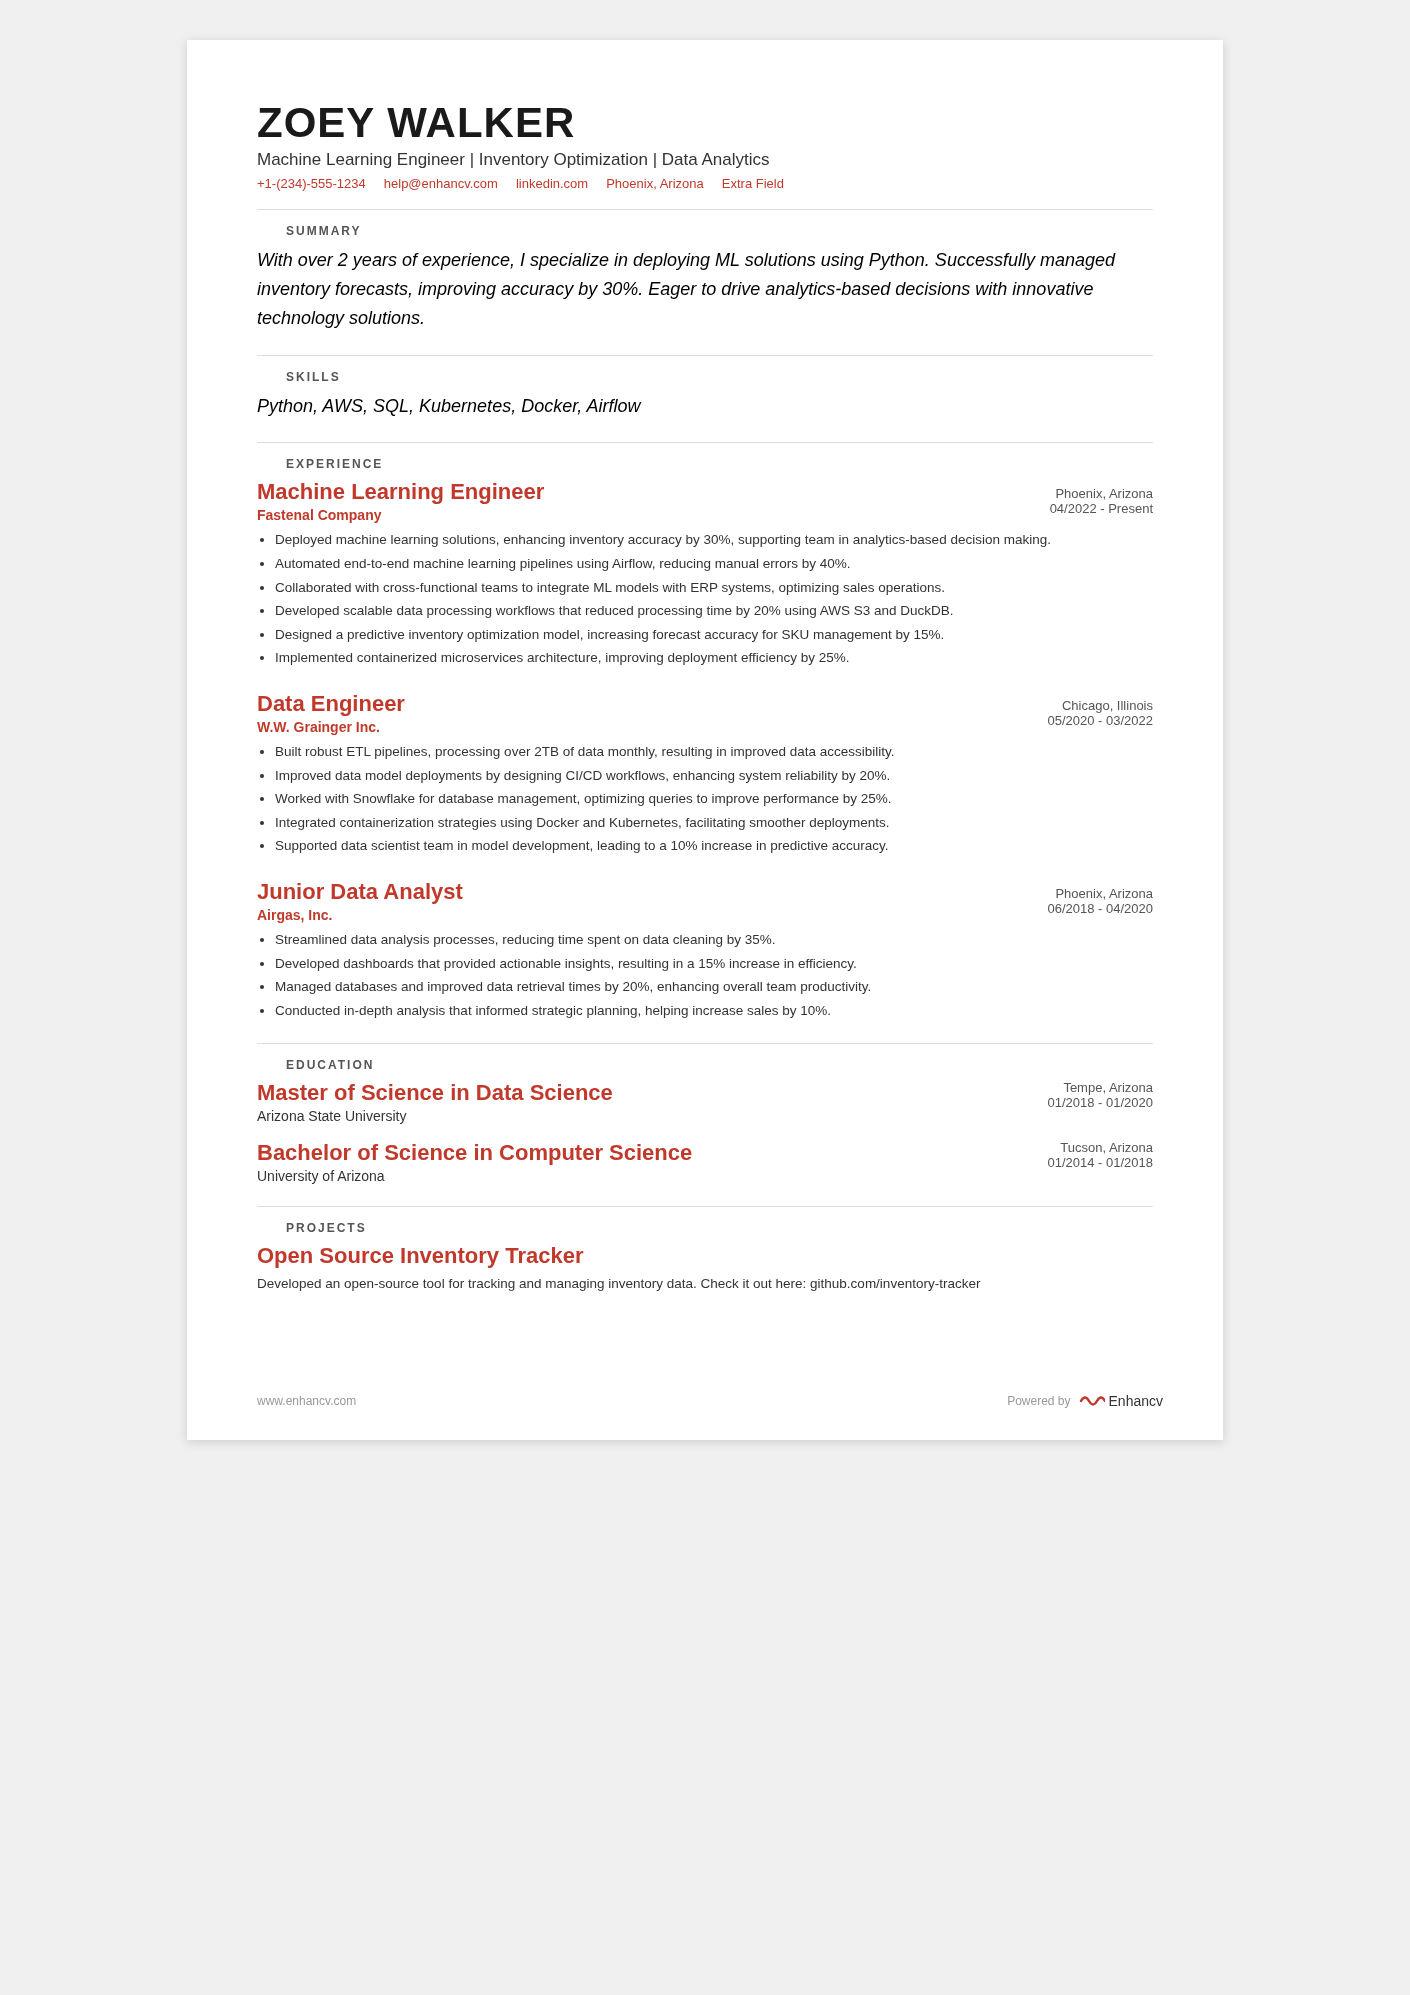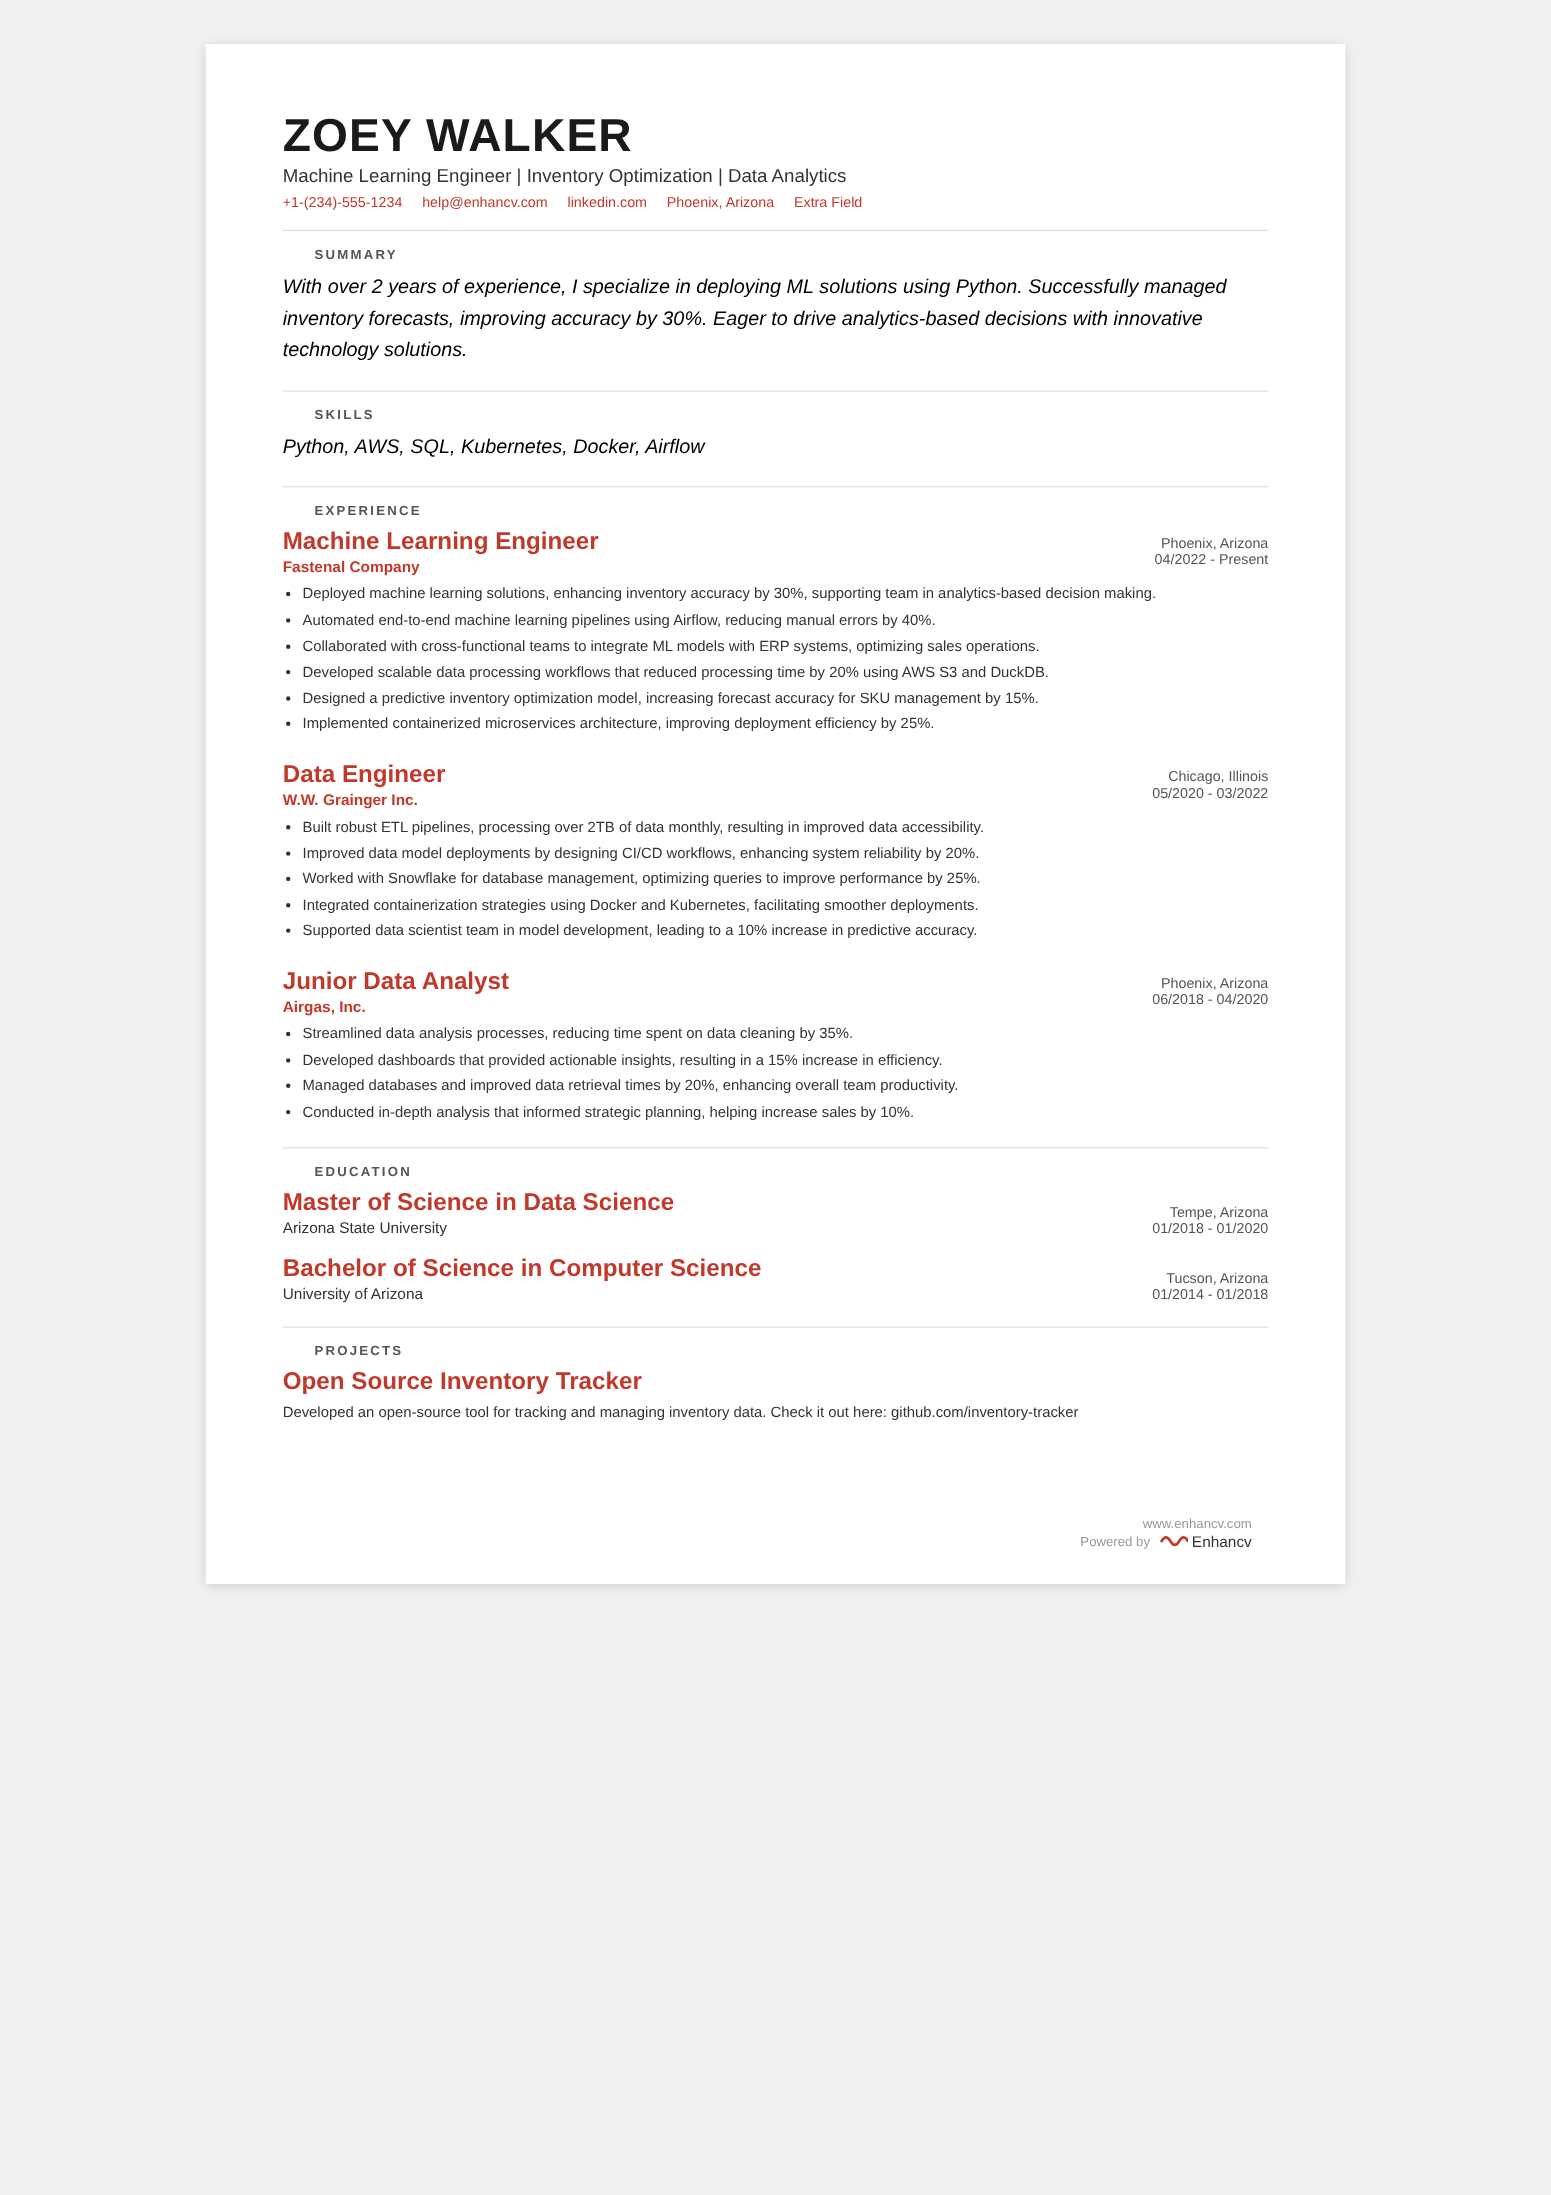--- a/index.html
+++ b/index.html
@@ -99,21 +99,21 @@
       line-height: 1.6;
       margin-bottom: 2px;
     }
     
     .edu-entry {
       margin-bottom: 16px;
     }
     .edu-header {
       display: flex;
       justify-content: space-between;
-      align-items: flex-end;
+      align-items: flex-start;
     }
     .edu-degree {
       font-size: 22px;
       font-weight: 700;
       color: #c0392b;
     }
     .edu-school {
       font-size: 14px;
       color: #333;
       margin-top: 2px;
@@ -132,27 +132,26 @@
     .project-desc {
       font-size: 13.5px;
       color: #333;
       line-height: 1.6;
       margin-top: 4px;
     }
     .footer {
       position: absolute;
       bottom: 30px;
       left: 70px;
-      right: 85px;
+      right: 60px;
       display: flex;
       justify-content: space-between;
-      align-items: flex-end;
+      align-items: center;
       font-size: 12px;
       color: #999;
-      flex-direction: column;
     }
     .footer-powered {
       display: flex;
       align-items: center;
       gap: 6px;
       margin-left: 28px;
     }
     .enhancv-logo {
       display: flex;
       align-items: center;

